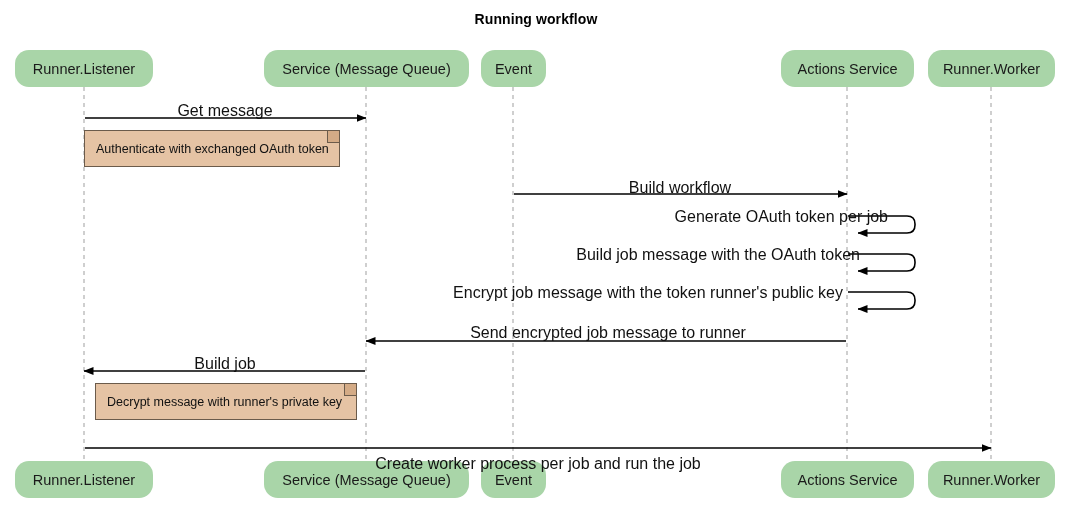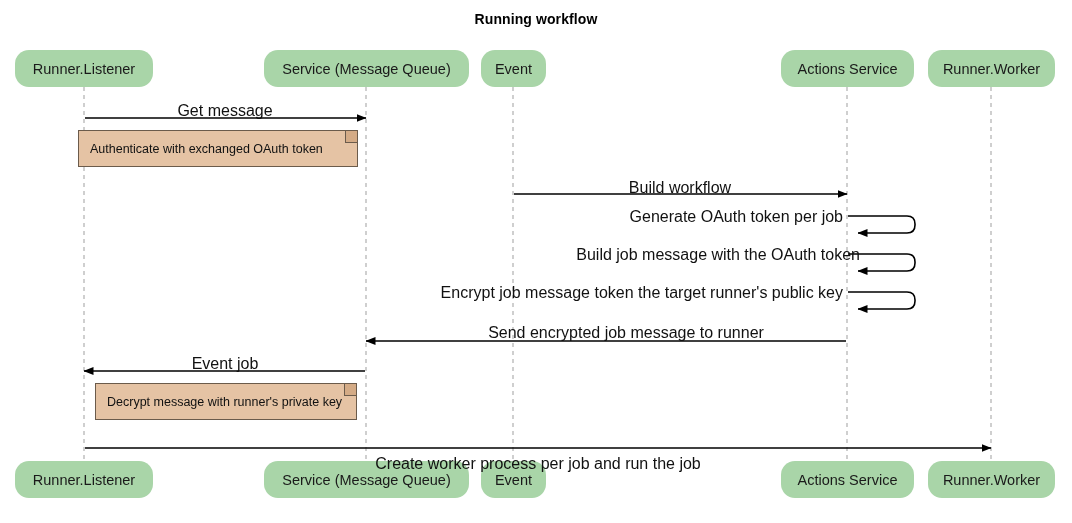--- a/index.html
+++ b/index.html
@@ -145,33 +145,33 @@
         <span>Event</span>
       </div>
       <div class="participant" style="left: 781px; top: 461px; width: 133px;">
         <span>Actions Service</span>
       </div>
       <div class="participant" style="left: 928px; top: 461px; width: 127px;">
         <span>Runner.Worker</span>
       </div>
     </div>
   <div id="notes-layer">
-      <div class="note-box" style="left: 78px; top: 130px; width: 280px;">
+      <div class="note-box" style="left: 84px; top: 130px; width: 256px;">
         <span>Authenticate with exchanged OAuth token</span>
         <span class="note-fold"></span>
       </div>
       <div class="note-box" style="left: 95px; top: 383px; width: 262px;">
         <span>Decrypt message with runner's private key</span>
         <span class="note-fold"></span>
       </div>
     </div>
   <div id="labels-layer">
       <div class="msg-label center" style="left: 225px; top: 104px;">Get message</div>
       <div class="msg-label center" style="left: 680px; top: 181px;">Build workflow</div>
-      <div class="msg-label right" style="left: 843px; top: 210px;">Generate OAuth token per job</div>
+      <div class="msg-label right" style="left: 888px; top: 210px;">Generate OAuth token per job</div>
       <div class="msg-label right" style="left: 860px; top: 248px;">Build job message with the OAuth token</div>
-      <div class="msg-label right" style="left: 843px; top: 286px;">Encrypt job message token the target runner's public key</div>
-      <div class="msg-label center" style="left: 626px; top: 326px;">Send encrypted job message to runner</div>
-      <div class="msg-label center" style="left: 225px; top: 357px;">Event job</div>
+      <div class="msg-label right" style="left: 843px; top: 286px;">Encrypt job message with the token runner's public key</div>
+      <div class="msg-label center" style="left: 608px; top: 326px;">Send encrypted job message to runner</div>
+      <div class="msg-label center" style="left: 225px; top: 357px;">Build job</div>
       <div class="msg-label center" style="left: 538px; top: 433px; margin-top: 24px;">Create worker process per job and run the job</div>
     </div>
 
 </div>
 
 </body></html>

